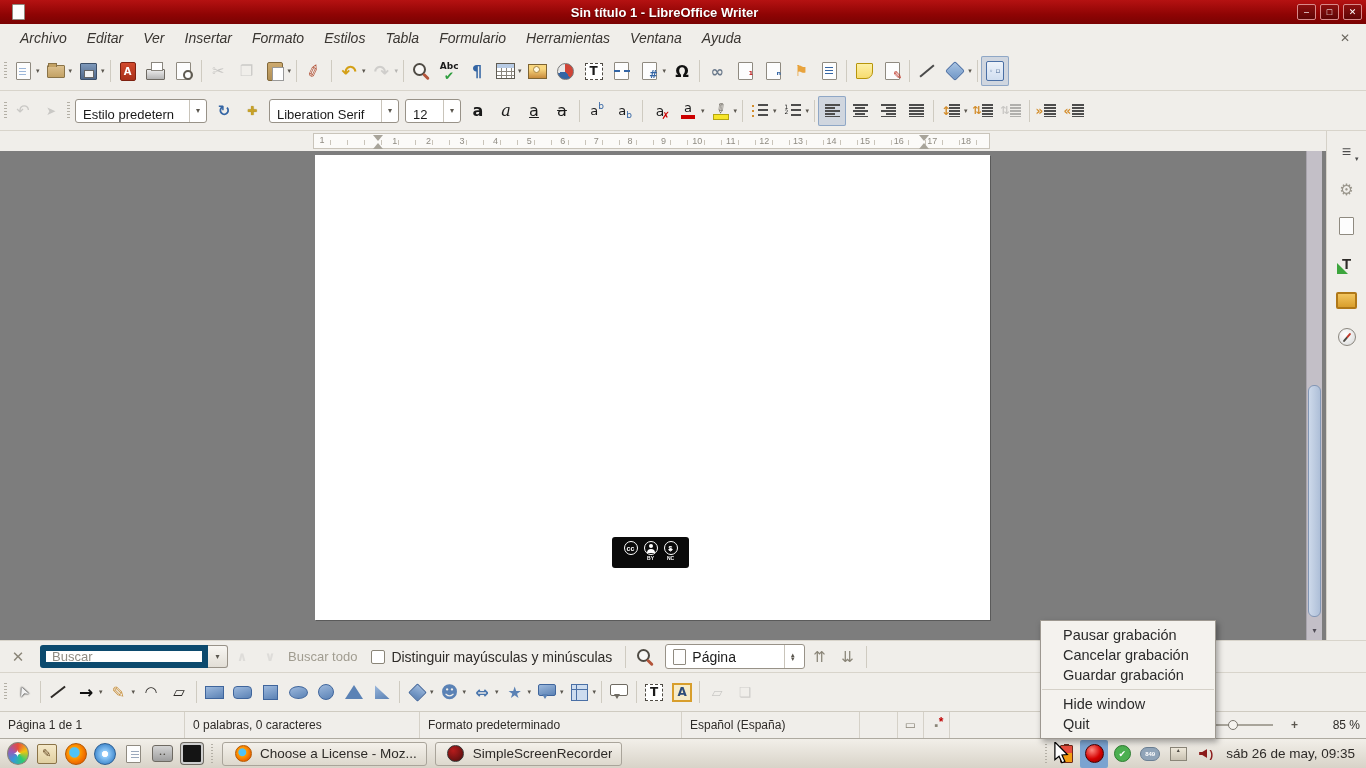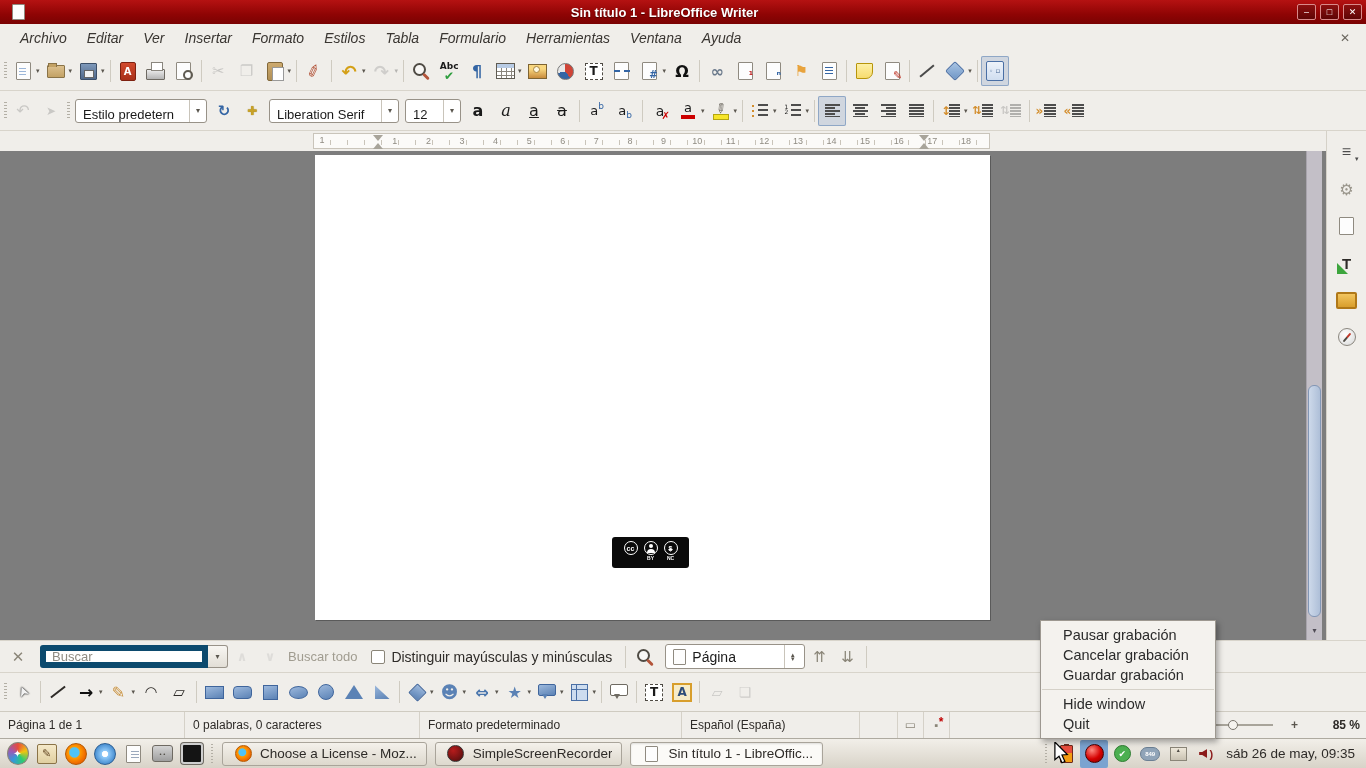--- a/index.html
+++ b/index.html
@@ -244,21 +244,21 @@
 
   
   .statusbar{position:absolute;top:711px;left:0;right:0;height:27px;background:#f0eeea;border-top:1px solid #cfcbc1;display:flex;align-items:center;font-size:12px;color:#2e2b28;}
   .sseg{height:100%;display:flex;align-items:center;padding:0 8px;border-right:1px solid #d5d1c8;white-space:nowrap;overflow:hidden;}
   .sseg.w1{width:185px;text-align:right;} .sseg.w2{width:235px;} .sseg.w3{width:262px;} .sseg.w4{width:178px;}
   .sseg.w5{width:38px;} .sseg.icn{width:26px;justify-content:center;}
   .ic-selmode::before{content:"▭";color:#8a8578;font-size:12px;}
   .ic-modified{position:relative;}
   .ic-modified::before{content:"▪";color:#8a8578;font-size:11px;}
   .ic-modified::after{content:"*";position:absolute;top:-3px;right:-5px;color:#c00000;font-weight:bold;}
-  .zoomctl{margin-left:auto;display:flex;align-items:center;gap:18px;padding-right:6px;font-weight:bold;}
+  .zoomctl{margin-left:auto;display:flex;align-items:center;gap:18px;padding-right:6px;}
   .zminus::before{content:"−";color:#5a564e;font-weight:bold;}
   .zplus::before{content:"+";color:#5a564e;font-weight:bold;}
   .ztrack{width:78px;height:2px;background:#a8a49a;position:relative;}
   .ztick{position:absolute;left:50%;top:-3px;width:1px;height:8px;background:#a8a49a;}
   .zthumb{position:absolute;left:42%;top:-4px;width:10px;height:10px;border-radius:50%;background:#f5f3ef;border:1px solid #7a766e;}
   .zlabel{width:44px;text-align:right;}
 
   
   .ctxmenu{position:absolute;left:1040px;top:620px;width:176px;background:#f4f2ee;border:1px solid #9d9890;box-shadow:2px 3px 6px rgba(0,0,0,.35);z-index:50;padding:4px 0;}
   .cmi{padding:2px 10px 2px 22px;font-size:14.5px;color:#2b2b2b;white-space:nowrap;}
@@ -873,24 +873,20 @@
     <span style="display:flex">
 
     <span class="winbtn">
           <span class="icon ic-firefox-sm"></span>
           <span class="lbl">Choose a License - Moz...</span>
         </span>
         <span class="winbtn">
           <span class="icon ic-ssr"></span>
           <span class="lbl">SimpleScreenRecorder</span>
         </span>
-        <span class="winbtn active">
-          <span class="icon ic-writerdoc"></span>
-          <span class="lbl">Sin título 1 - LibreOffic...</span>
-        </span>
       </span>
     <span class="spacer"></span>
     <span class="tgrip"></span>
     <span style="display:flex">
 
     <span class="tray">
           <span class="icon ic-battery"></span>
           <span class="badge"></span>
         </span>
         <span class="tray highlight">

